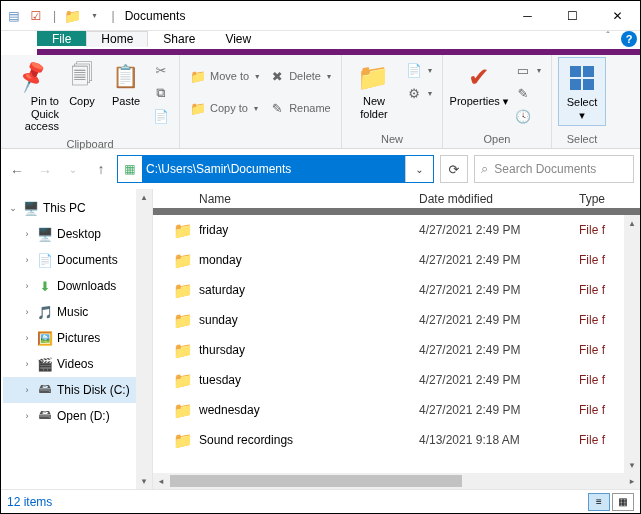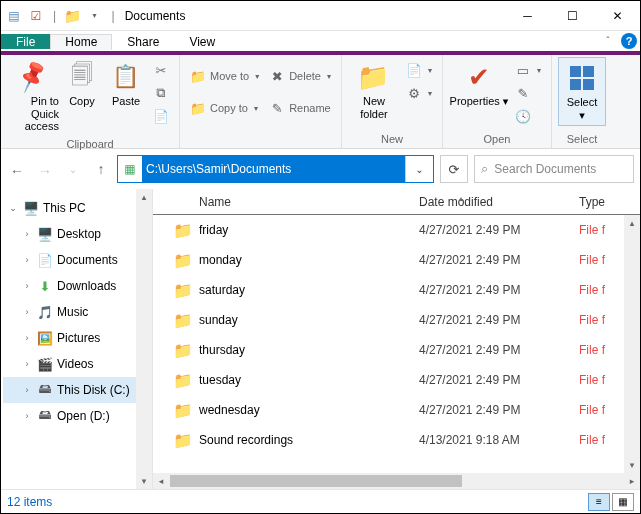--- a/index.html
+++ b/index.html
@@ -10,21 +10,21 @@
 .titlebar .qat { display: flex; align-items: center; gap: 4px; padding: 0 4px; }
 .titlebar .qat-icon { width: 18px; height: 18px; display: flex; align-items: center; justify-content: center; font-size: 12px; }
 .titlebar .title-sep { color: #888; margin: 0 4px; }
 .titlebar .folder-icon { color: #f8d16b; font-size: 14px; }
 .titlebar .title-text { font-size: 12px; margin-left: 2px; }
 .titlebar .spacer { flex: 1; }
 .titlebar .win-controls { display: flex; }
 .titlebar .win-btn { width: 45px; height: 30px; display: flex; align-items: center; justify-content: center; font-size: 12px; }
 
 
-.tabs { height: 24px; display: flex; align-items: center; background: #fff; border-bottom: 4px solid #701a75; position: relative; }
+.tabs { height: 24px; display: flex; align-items: flex-start; background: #fff; border-bottom: 6px solid #701a75; position: relative; margin-left: 36px; }
 .tab { padding: 0 14px; display: flex; align-items: center; font-size: 12px; border: 1px solid transparent; border-bottom: none;}
 .tab.file { background: #128a7e; color: #fff; }
 .tab.active { background: #f5f6f7; border-color: #dadada; border-bottom: 1px solid #f5f6f7; margin-bottom: -1px;}
 .tabs .spacer { flex: 1; }
 .tabs .help { width: 22px; display: flex; align-items: center; justify-content: center; }
 .tabs .help-circle { width: 16px; height: 16px; border-radius: 50%; background: #0078d7; color: #fff; font-size: 11px; display:flex;align-items:center;justify-content:center;font-weight:bold;}
 .tabs .chevron { width: 20px; display: flex; align-items: center; justify-content: center; color: #666; font-size: 10px;}
 
 
 .ribbon { height: 94px; background: #f5f6f7; border-bottom: 1px solid #dadada; display: flex; }
@@ -64,31 +64,31 @@
 .treepane .tscroll { position:absolute; right:0; top:0; bottom:0; width:16px; background:#f0f0f0; display:flex; flex-direction:column; align-items:center; }
 .treepane .tscroll .up, .treepane .tscroll .down { height:16px; font-size:9px; color:#666; display:flex;align-items:center;justify-content:center; width:100%;}
 .tree { padding: 6px 0 0 2px; }
 .tree-item { height: 26px; display:flex; align-items:center; gap:4px; padding-left:4px; font-size:12px;}
 .tree-item .exp { width:12px; font-size:9px; color:#666; text-align:center;}
 .tree-item .ticon { width:16px; text-align:center; font-size:13px;}
 .tree-item.sel { background:#d9eaf9; }
 .tree-item.sub { padding-left: 18px; }
 
 .listpane { flex:1; display:flex; flex-direction:column; position:relative;}
-.colheaders { height:26px; border-bottom:1px solid #737373; display:flex; align-items:center; font-size:12px; color:#333; padding-left:46px;}
+.colheaders { height:26px; border-bottom:7px solid #737373; display:flex; align-items:center; font-size:12px; color:#333; padding-left:46px;}
 .colheaders .col-name { width: 220px; }
 .colheaders .col-date { width: 160px; position:relative;}
 .colheaders .col-type { }
 .colheaders .sort { font-size:8px; position:absolute; top:-1px; left:40px; color:#666;}
 .filelist { flex:1; overflow:hidden; }
 .row { height:30px; display:flex; align-items:center; padding-left:20px; font-size:12px;}
 .row .ficon { width:26px; color:#f8c23f; font-size:16px;}
 .row .fname { width:220px; }
 .row .fdate { width:160px; color:#444;}
-.row .ftype { color:#ef4444; }
+.row .ftype { color:#7f1d1d; }
 .hscroll { height:16px; background:#f0f0f0; display:flex; align-items:center;}
 .hscroll .left, .hscroll .right { width:16px; text-align:center; font-size:9px; color:#666;}
 .hscroll .thumb { height:12px; background:#c2c2c2; margin:0 1px; width:60%; }
 .vscroll { position:absolute; right:0; top:26px; bottom:16px; width:16px; background:#f0f0f0; display:flex; flex-direction:column; align-items:center;}
 .vscroll .up, .vscroll .down { height:16px; font-size:9px; color:#666; width:100%; display:flex;align-items:center;justify-content:center;}
 
 
 .status { height: 24px; border-top:1px solid #e5e5e5; display:flex; align-items:center; padding:0 6px; font-size:12px;}
 .status .count { color:#0066cc; }
 .status .spacer { flex:1;}

